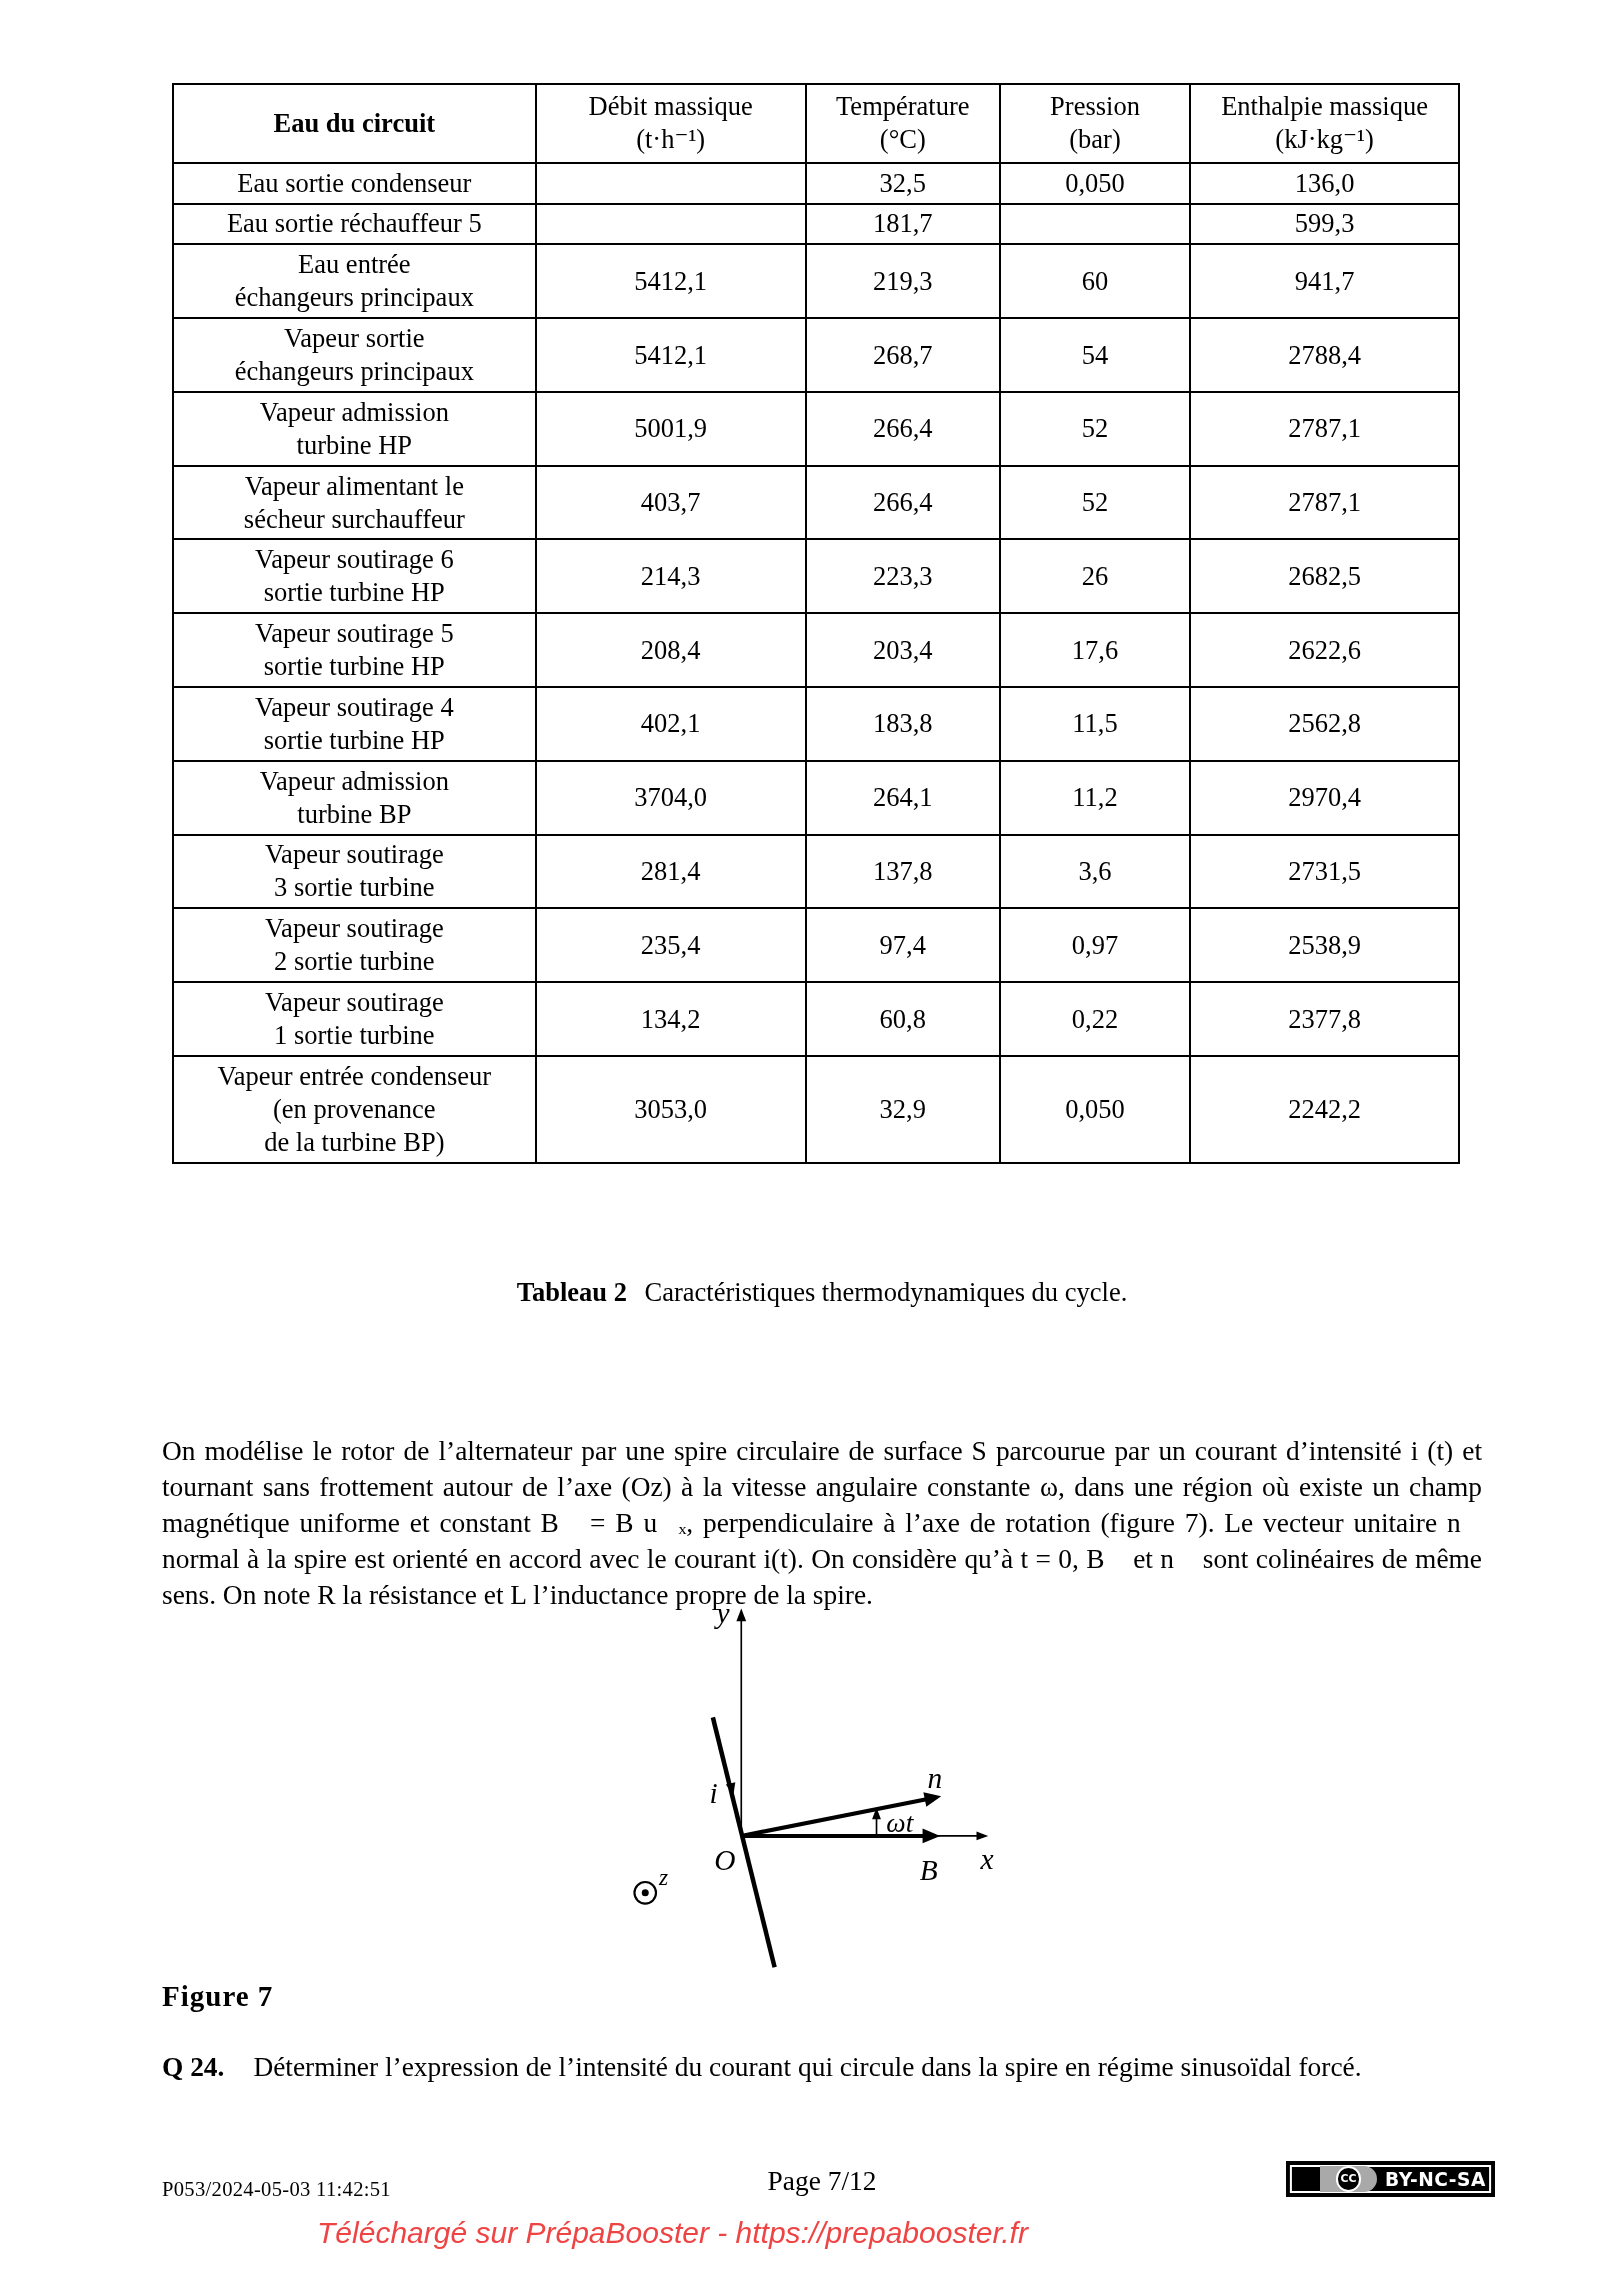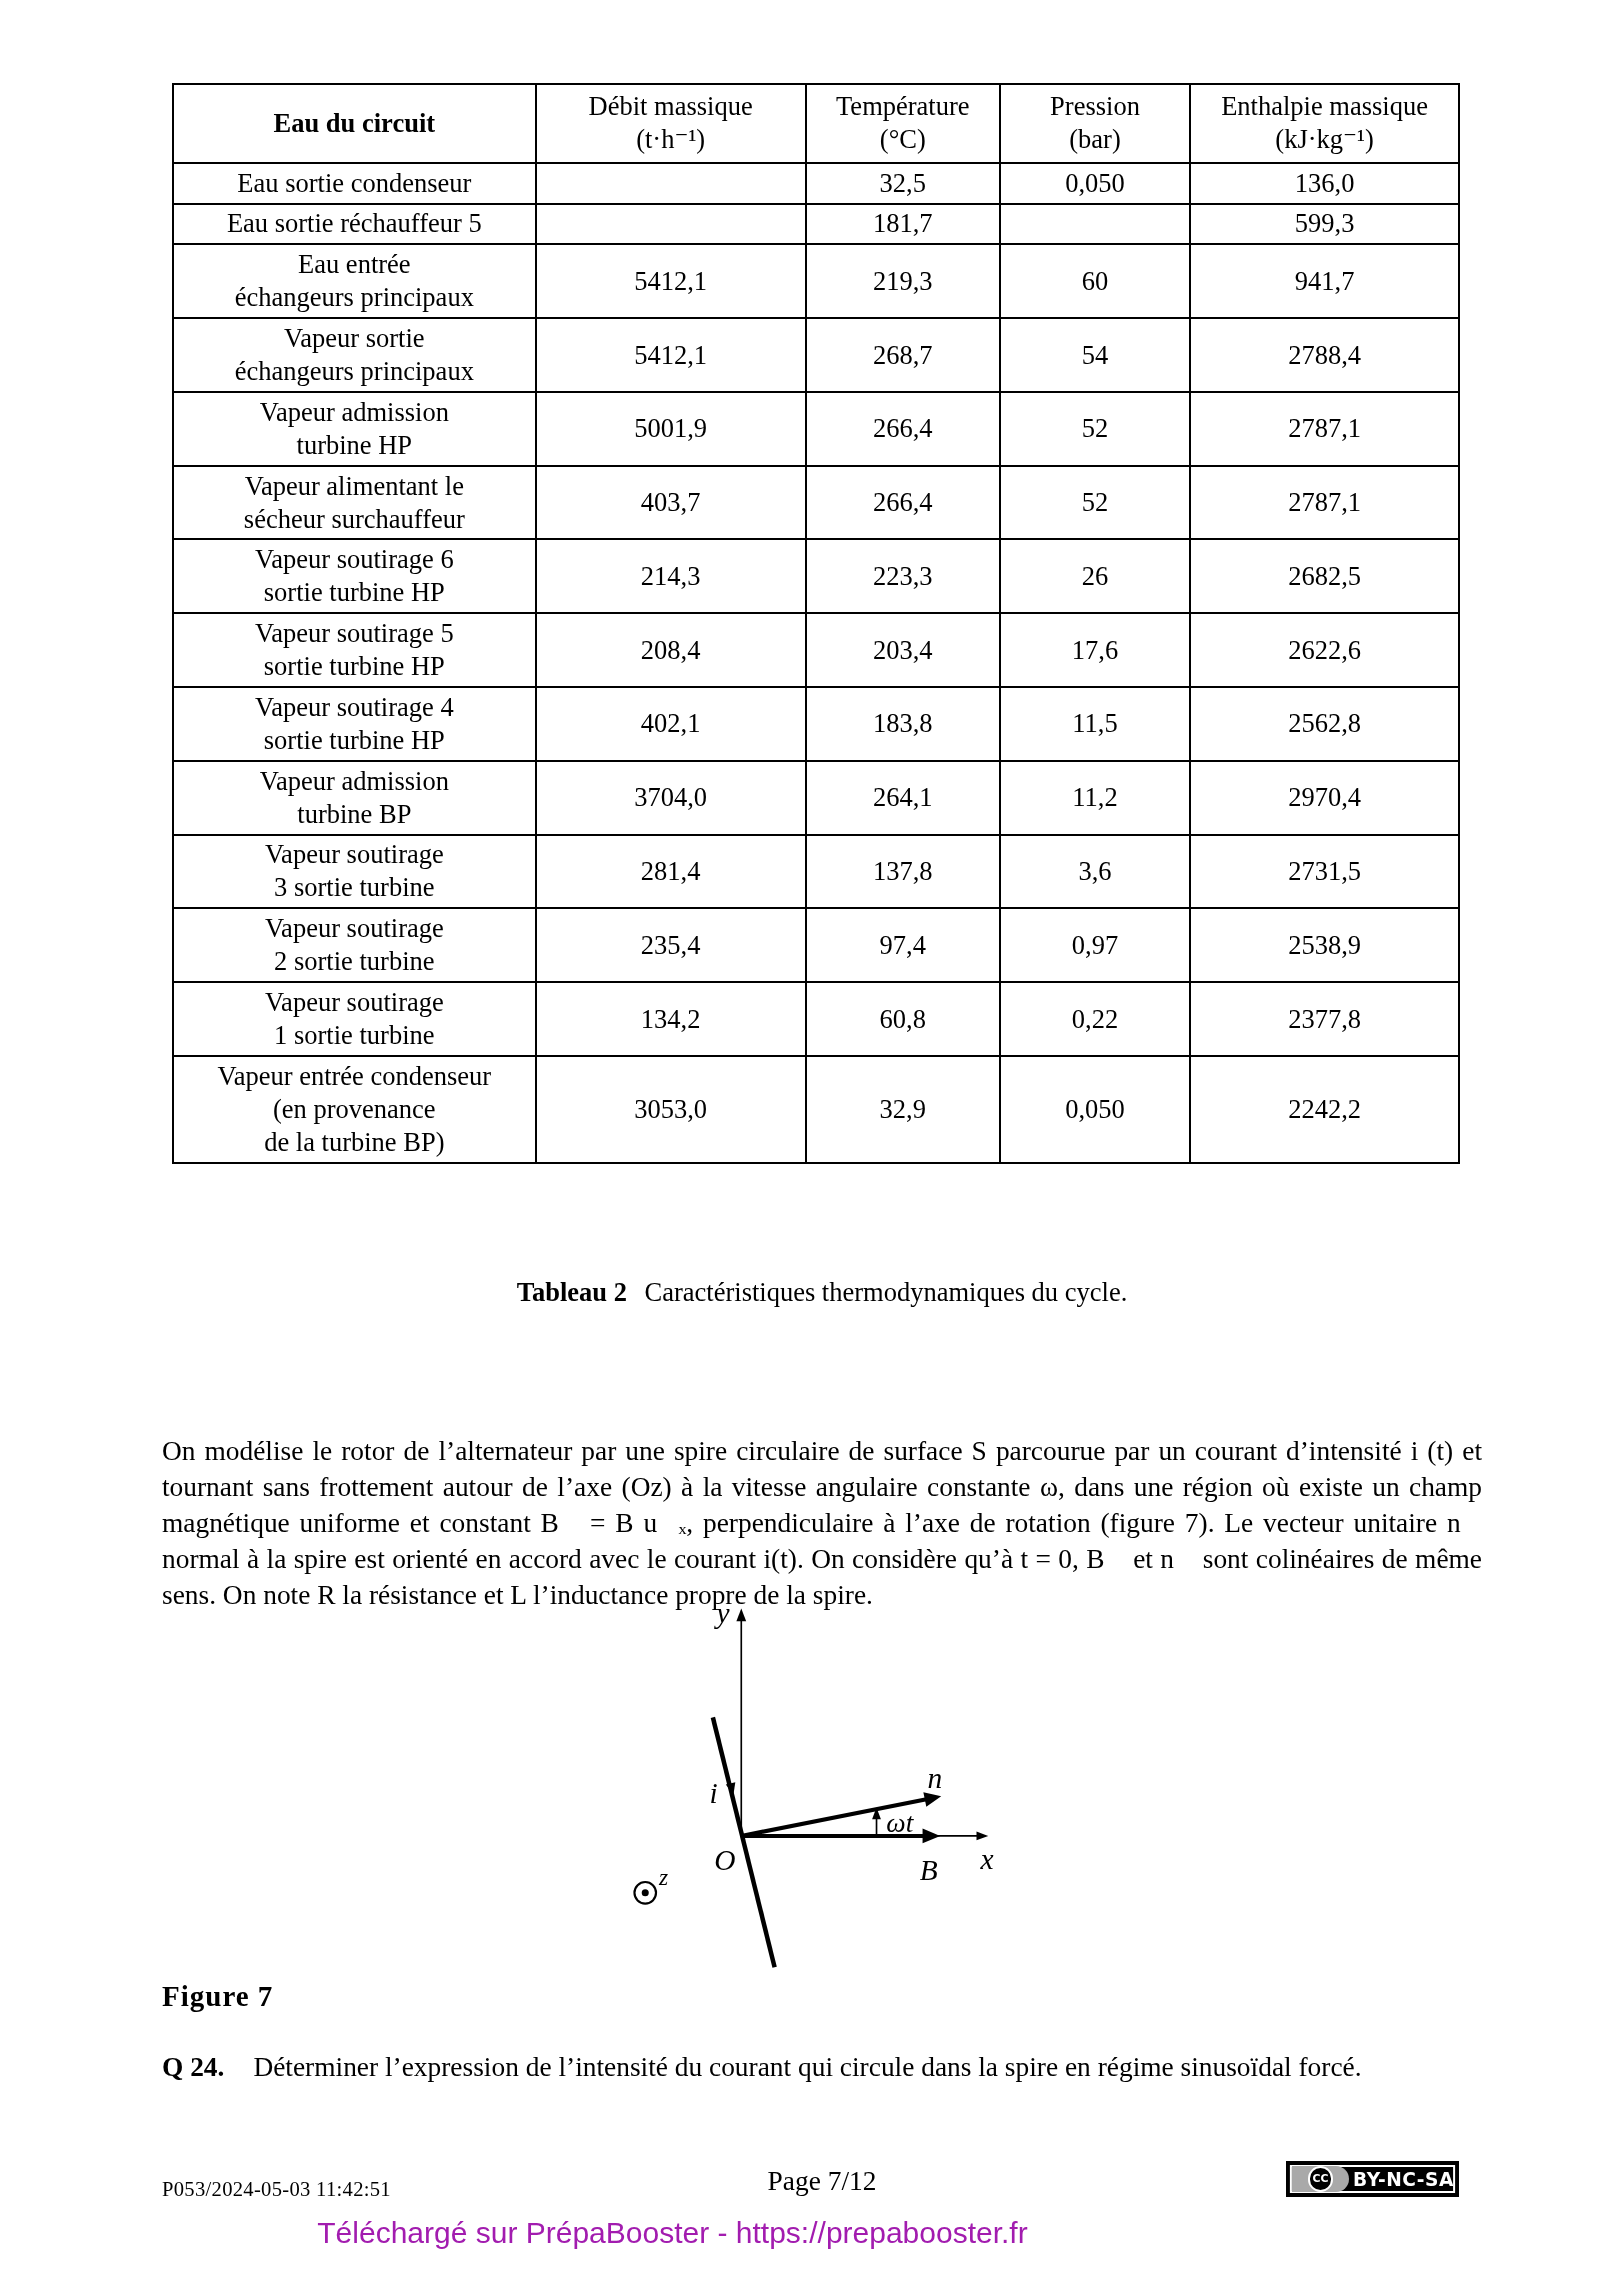--- a/index.html
+++ b/index.html
@@ -61,24 +61,24 @@
   
   .footer-left{
     position:absolute;left:162px;top:2178px;
     font-size:20.6px;letter-spacing:0.3px;
   }
   .footer-center{
     position:absolute;left:162px;top:2166px;width:1320px;
     text-align:center;font-size:27.4px;
   }
   .cc-badge{
-    position:absolute;left:1286px;top:2161px;width:173px;height:36px;
+    position:absolute;left:1286px;top:2161px;width:209px;height:36px;
     background:#000;border:1px solid #000;box-sizing:border-box;
     box-shadow:inset 0 0 0 2.9px #000, inset 0 0 0 4.9px #fff;
-    display:flex;align-items:center;
+    display:flex;align-items:center;padding-left:28px;
   }
   .cc-tab{
     height:26.5px;margin-left:4.9px;width:57px;background:#a9a9a9;
     border-radius:0 13.7px 13.7px 0;
     display:flex;align-items:center;justify-content:center;
   }
   .cc-circle{
     width:21.6px;height:21.6px;border-radius:50%;
     background:#000;border:2px solid #fff;
     color:#fff;font-family:"DejaVu Sans","Liberation Sans",sans-serif;
@@ -86,21 +86,21 @@
   }
   .cc-text{
     flex:1;text-align:center;color:#fff;
     font-family:"DejaVu Sans","Liberation Sans",sans-serif;
     font-size:18.6px;font-weight:bold;letter-spacing:0.5px;
   }
   .download-line{
     position:absolute;left:0;top:2216px;width:1345px;
     text-align:center;
     font-family:"Liberation Sans","DejaVu Sans",sans-serif;
-    font-size:30px;color:#a21caf;
+    font-size:30px;color:#ef4444;font-style:italic;
   }
 </style>
 </head>
 <body>
 
 <div class="page">
 
   <table class="thermo">
     <colgroup>
         <col class="c1">

